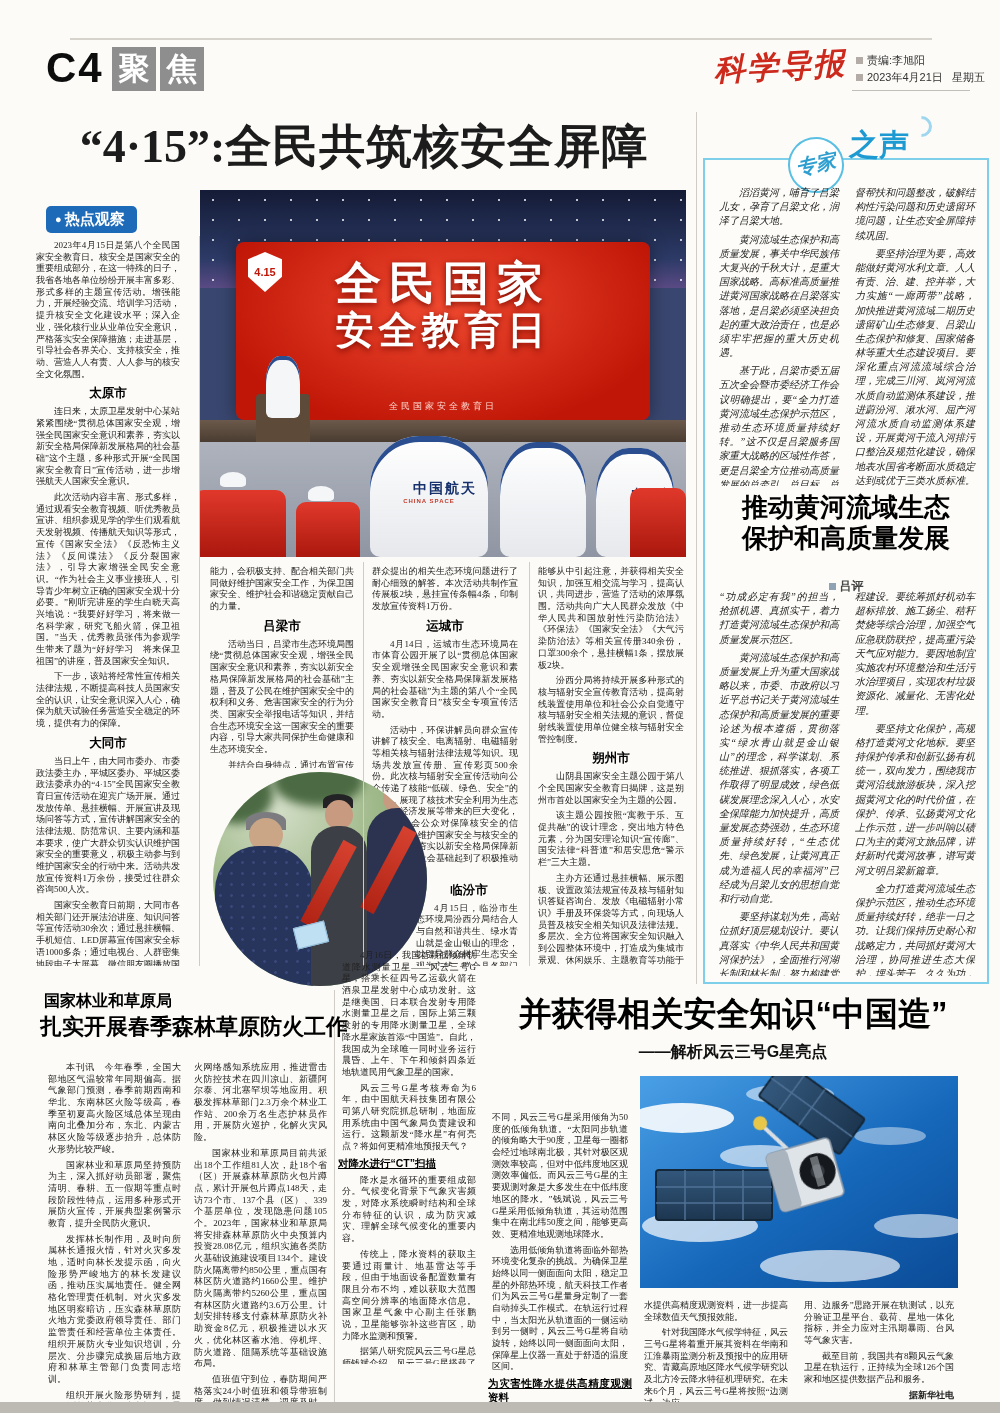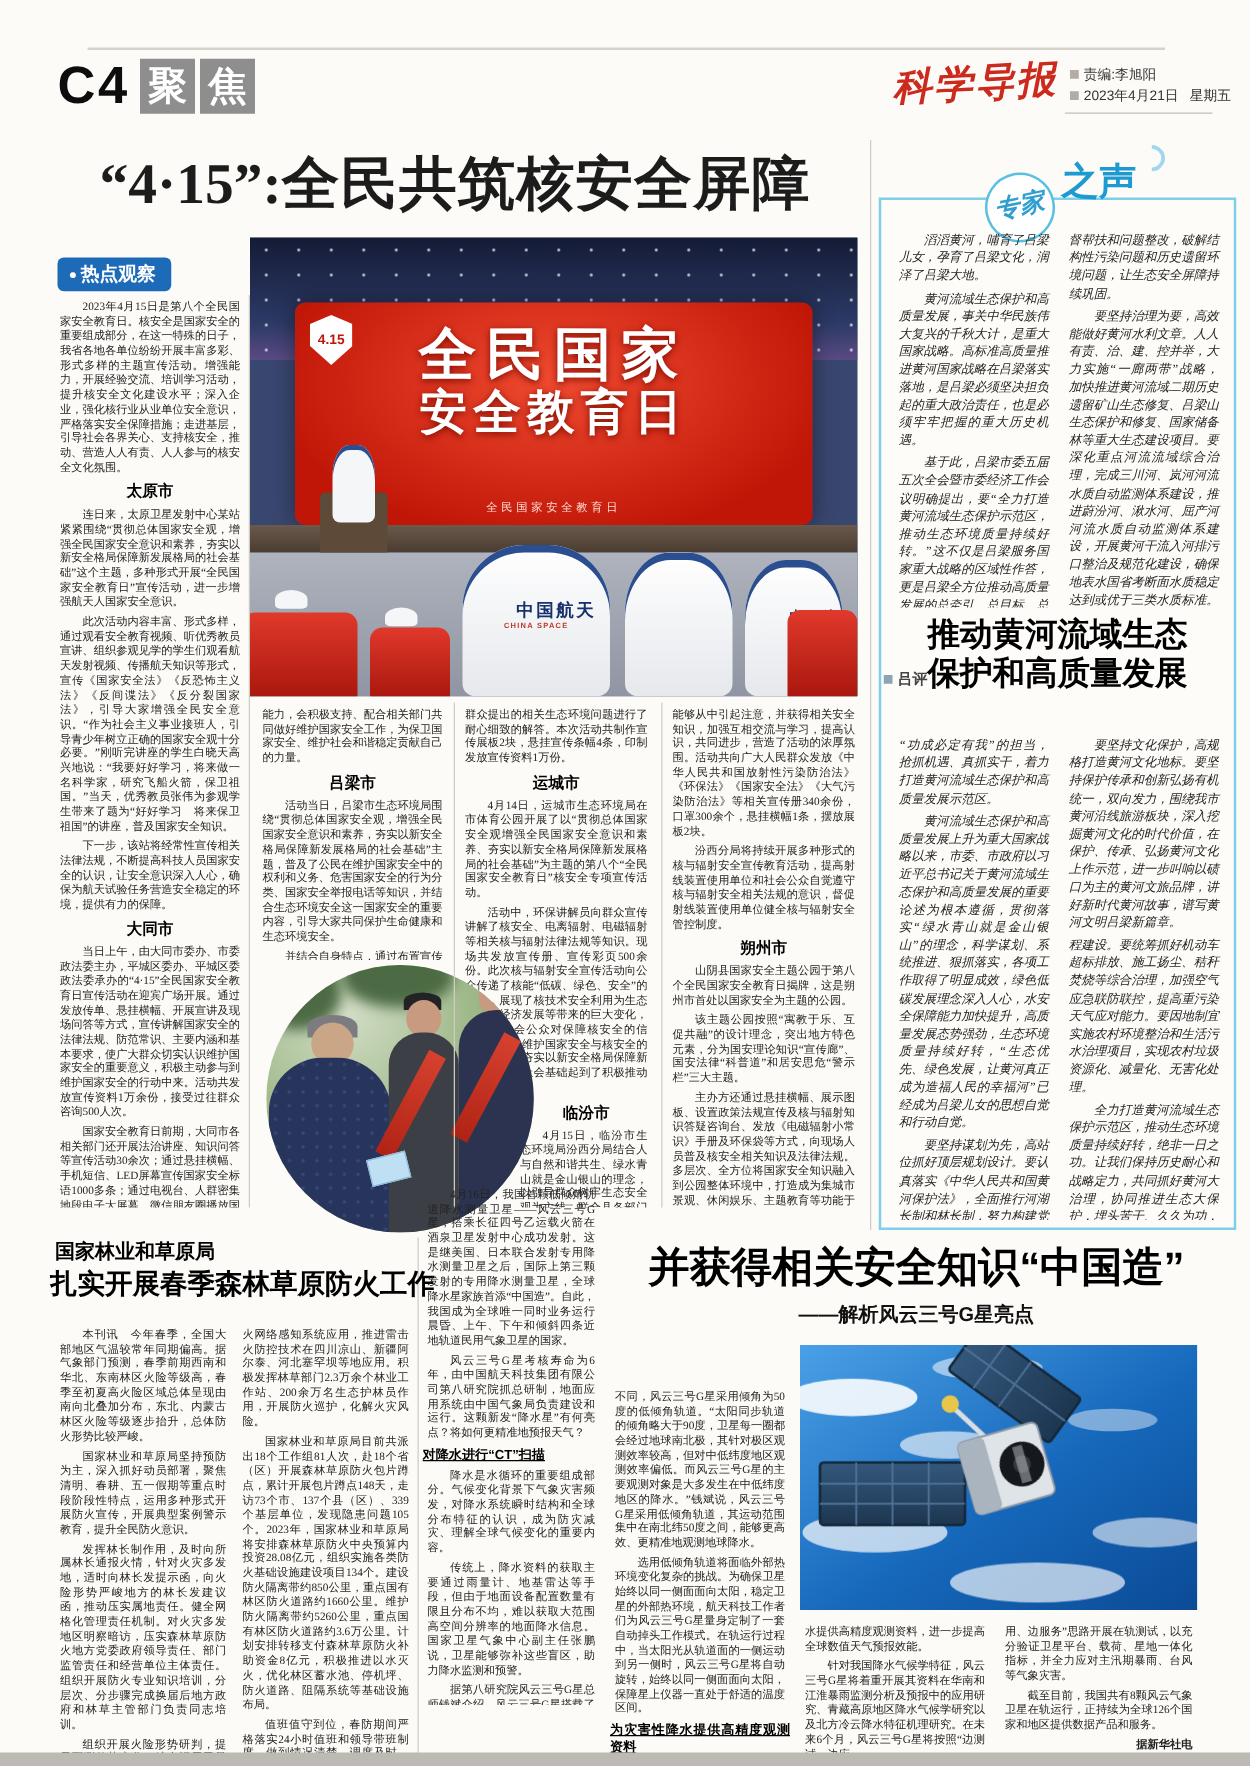--- a/index.html
+++ b/index.html
@@ -22,21 +22,21 @@
   
   .headline{left:40px;top:116px;width:648px;text-align:center;white-space:nowrap;}
   .hl-prefix{font:700 46px "Liberation Serif",serif;}
   .hl-main{font:900 46px "Liberation Sans","DejaVu Sans",sans-serif;letter-spacing:1px;}
   .badge{left:46px;top:206px;background:#1d6ab8;color:#fff;border-radius:5px;
          padding:4px 12px 4px 9px;font:700 15px "Liberation Sans",sans-serif;}
   .badge .dot{font-size:11px;margin-right:3px;vertical-align:1px;}
 
   
   .ncol{position:absolute;font-size:9px;line-height:1.3;text-align:justify;overflow:hidden;color:#222;}
-  #col1{left:44px;top:236px;width:152px;height:730px;}
+  #col1{left:32px;top:236px;width:152px;height:730px;}
   #col2{left:206px;top:562px;width:152px;height:206px;}
   #col3{left:368px;top:562px;width:154px;height:404px;}
   #col4{left:534px;top:562px;width:154px;height:404px;}
   #col3 .blk:nth-last-child(-n+2){margin-left:48px;}
   .blk{margin:4px;}
   .blk-p{text-indent:2em;}
   .blk-c{text-indent:0;}
   .blk-h{text-align:center;font:700 12.5px "Liberation Sans",sans-serif;margin:5px 0 3px;color:#000;text-indent:0;}
   .blk-hb{font:700 10.5px "Liberation Sans",sans-serif;margin:4px 0 2px;text-indent:0;color:#000;text-decoration:underline;}
   .blk-s{text-align:right;font-weight:700;text-indent:0;}
@@ -96,21 +96,21 @@
     background:#fff;transform:rotate(-12deg);}
   .exlogo-text{font:900 30px "Liberation Sans",sans-serif;color:#1e9ad2;vertical-align:16px;margin-left:5px;}
   .wifi-icon{display:inline-block;width:15px;height:15px;border:3px solid transparent;
     border-top-color:#9ed7ef;border-right-color:#9ed7ef;border-radius:50%;transform:rotate(45deg);
     vertical-align:34px;margin-left:2px;}
   .excol{position:absolute;font-style:italic;font-size:10px;line-height:1.42;text-align:justify;
     overflow:hidden;color:#222;font-family:"Liberation Serif","DejaVu Serif",serif;}
   #ex-lt{left:715px;top:182px;width:128px;height:304px;}
   #ex-rt{left:851px;top:182px;width:128px;height:304px;}
   #ex-hl{left:707px;top:492px;width:278px;text-align:center;font:900 26px/1.2 "Liberation Sans",sans-serif;color:#000;}
-  #ex-by{left:707px;top:535px;width:278px;font:700 12px "Liberation Sans",sans-serif;color:#444;}
+  #ex-by{left:707px;top:578px;width:278px;text-align:center;font:700 12px "Liberation Sans",sans-serif;color:#444;}
   #ex-by .sq{background:#8fa3b5;}
   #ex-lb{left:715px;top:586px;width:128px;height:390px;}
   #ex-rb{left:851px;top:586px;width:128px;height:390px;}
 
   
   #forestry-kicker{left:44px;top:991px;font:700 16px "Liberation Sans",sans-serif;color:#000;}
   #forestry-headline{left:40px;top:1012px;width:296px;font:900 22px "Liberation Sans",sans-serif;color:#000;white-space:nowrap;}
   #f-col1{left:44px;top:1058px;width:141px;height:346px;}
   #f-col2{left:190px;top:1058px;width:141px;height:346px;}
 
@@ -254,22 +254,22 @@
   </div>
   <div id="ex-by" class="abs">
     <span class="sq"></span><span>吕评</span>
   </div>
   <div id="ex-lb" class="excol">
       <p class="blk blk-c">“功成必定有我”的担当，抢抓机遇、真抓实干，着力打造黄河流域生态保护和高质量发展示范区。</p>
       <p class="blk blk-p">黄河流域生态保护和高质量发展上升为重大国家战略以来，市委、市政府以习近平总书记关于黄河流域生态保护和高质量发展的重要论述为根本遵循，贯彻落实“绿水青山就是金山银山”的理念，科学谋划、系统推进、狠抓落实，各项工作取得了明显成效，绿色低碳发展理念深入人心，水安全保障能力加快提升，高质量发展态势强劲，生态环境质量持续好转，“生态优先、绿色发展，让黄河真正成为造福人民的幸福河”已经成为吕梁儿女的思想自觉和行动自觉。</p>
       <p class="blk blk-p">要坚持谋划为先，高站位抓好顶层规划设计。要认真落实《中华人民共和国黄河保护法》，全面推行河湖长制和林长制，努力构建党政同责、属地负责、部门协同、源头治理、全域覆盖的黄河流域生态保护新格局。要坚持问题导向，深入开展重点区域、重点领域、重点行业监</p>
     </div>
   <div id="ex-rb" class="excol">
+      <p class="blk blk-c">程建设。要统筹抓好机动车超标排放、施工扬尘、秸秆焚烧等综合治理，加强空气应急联防联控，提高重污染天气应对能力。要因地制宜实施农村环境整治和生活污水治理项目，实现农村垃圾资源化、减量化、无害化处理。</p>
       <p class="blk blk-p">要坚持文化保护，高规格打造黄河文化地标。要坚持保护传承和创新弘扬有机统一，双向发力，围绕我市黄河沿线旅游板块，深入挖掘黄河文化的时代价值，在保护、传承、弘扬黄河文化上作示范，进一步叫响以碛口为主的黄河文旅品牌，讲好新时代黄河故事，谱写黄河文明吕梁新篇章。</p>
-      <p class="blk blk-c">程建设。要统筹抓好机动车超标排放、施工扬尘、秸秆焚烧等综合治理，加强空气应急联防联控，提高重污染天气应对能力。要因地制宜实施农村环境整治和生活污水治理项目，实现农村垃圾资源化、减量化、无害化处理。</p>
       <p class="blk blk-p">全力打造黄河流域生态保护示范区，推动生态环境质量持续好转，绝非一日之功。让我们保持历史耐心和战略定力，共同抓好黄河大治理，协同推进生态大保护，埋头苦干、久久为功，把吕梁打造成为黄河流域生态保护和高质量发展示范区，努力让黄河成为造福吕梁的幸福河。</p>
     </div>
 
   <div id="forestry-kicker" class="abs">国家林业和草原局</div>
   <div id="forestry-headline" class="abs">扎实开展春季森林草原防火工作</div>
   <div id="f-col1" class="ncol">
       <p class="blk blk-p">本刊讯　今年春季，全国大部地区气温较常年同期偏高。据气象部门预测，春季前期西南和华北、东南林区火险等级高，春季至初夏高火险区域总体呈现由南向北叠加分布，东北、内蒙古林区火险等级逐步抬升，总体防火形势比较严峻。</p>
       <p class="blk blk-p">国家林业和草原局坚持预防为主，深入抓好动员部署，聚焦清明、春耕、五一假期等重点时段阶段性特点，运用多种形式开展防火宣传，开展典型案例警示教育，提升全民防火意识。</p>
       <p class="blk blk-p">发挥林长制作用，及时向所属林长通报火情，针对火灾多发地，适时向林长发提示函，向火险形势严峻地方的林长发建议函，推动压实属地责任。健全网格化管理责任机制。对火灾多发地区明察暗访，压实森林草原防火地方党委政府领导责任、部门监管责任和经营单位主体责任。组织开展防火专业知识培训，分层次、分步骤完成换届后地方政府和林草主管部门负责同志培训。</p>
       <p class="blk blk-p">组织开展火险形势研判，提早预测趋势变化。综合运用卫星遥感、飞机巡护、高山瞭望、视频监控、地面巡查等手段，及时发现火情。深化林草防</p>

